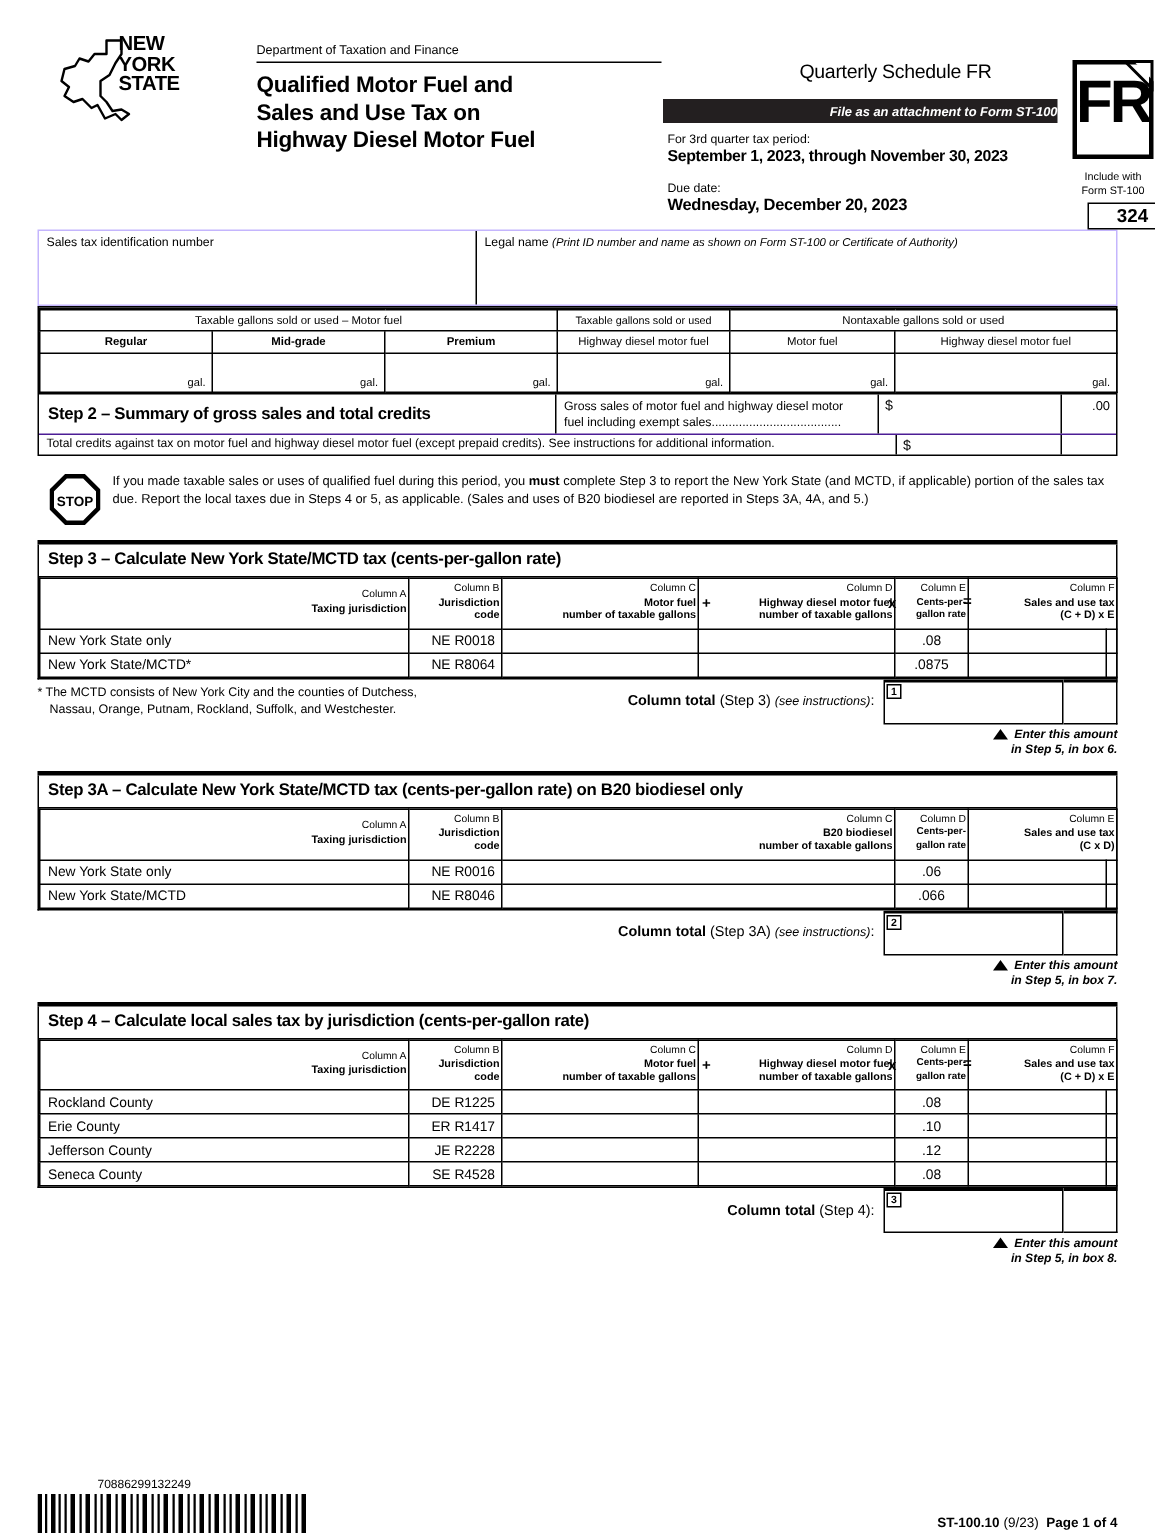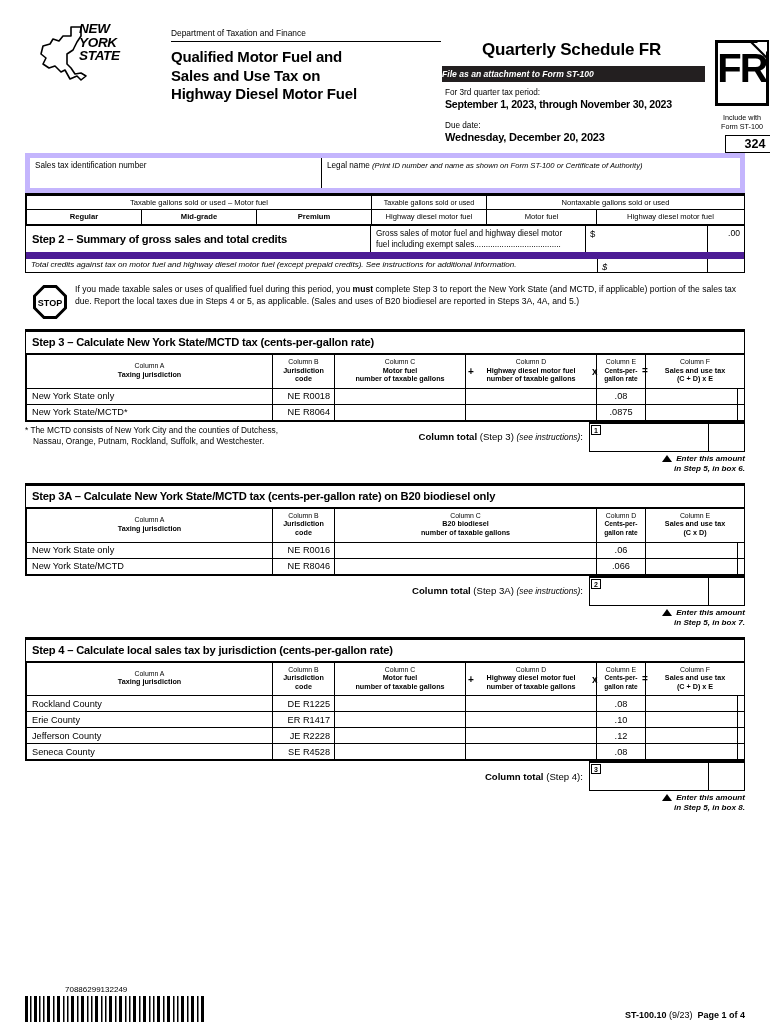--- a/index.html
+++ b/index.html
@@ -11,47 +11,47 @@
     color: #000;
     font-size: 8px;
     overflow: hidden;
   }
   .page { position: relative; width: 770px; height: 1024px; padding: 0 25px; }
 
   
   .header { position: relative; height: 135px; margin-top: 18px; }
   .nys-logo { position:absolute; left:12px; top:6px; width:112px; height:62px; }
   .nys-logo svg { position:absolute; left:0; top:0; }
-  .nys-words { position:absolute; left:54px; top:4px; font-weight:bold; font-size:13.5px; line-height:13.5px; letter-spacing:-0.3px;font-style:italic; }
+  .nys-words { position:absolute; left:54px; top:4px; font-weight:bold; font-size:13.5px; line-height:13.5px; letter-spacing:-0.3px; }
 
   .dept-line { position:absolute; left:146px; top:10px; font-size:8.4px; }
   .dept-rule { position:absolute; left:146px; top:23px; width:270px; height:1px; background:#000; }
   .form-title { position:absolute; left:146px; top:30px; font-size:15px; font-weight:bold; line-height:18.5px; letter-spacing:-0.2px; }
 
-  .sched-title { position:absolute; right:84px; top:22px; font-size:17px; font-weight:bold; letter-spacing:-0.2px;margin-left:32px; }
+  .sched-title { position:absolute; right:84px; top:22px; font-size:13px; font-weight:normal; letter-spacing:-0.2px;margin-left:32px; }
   .attach-bar { position:absolute; left:417px; top:48px; width:263px; height:16px; background:#231f20; color:#fff;
-                font-size:8.6px; font-weight:bold; font-style:italic; text-align:left; line-height:16px; }
+                font-size:8.6px; font-weight:bold; font-style:italic; text-align:right; line-height:16px; }
   .period-label { position:absolute; left:420px; top:70px; font-size:8.2px; }
   .period-value { position:absolute; left:420px; top:80px; font-size:10.6px; font-weight:bold; letter-spacing:-0.25px; }
   .due-label { position:absolute; left:420px; top:103px; font-size:8.2px; }
   .due-value { position:absolute; left:420px; top:113px; font-size:11px; font-weight:bold; letter-spacing:-0.2px; }
 
   .fr-badge { position:absolute; left:690px; top:22px; width:54px; height:66px; }
   .fr-badge .doc { position:absolute; inset:0; border:3px solid #000; background:#fff; }
   .fr-badge .fold { position:absolute; right:-1px; top:-1px; width:0; height:0;
                     border-left:16px solid transparent; border-top:16px solid #fff; }
   .fr-badge .foldline { position:absolute; right:-1px; top:-1px; width:22px; height:22px; }
   .fr-badge .fr { position:absolute; left:0; right:0; top:8px; text-align:center;
                   font-size:40px; font-weight:bold; line-height:40px; font-family:"Liberation Sans", sans-serif; letter-spacing:-2px; }
   .incl { position:absolute; left:682px; top:95px; width:70px; text-align:center; font-size:7.2px; line-height:9px; }
   .num324 { position:absolute; left:700px; top:117px; width:60px; height:18px; border:1.2px solid #000;
             text-align:center; font-size:12.5px; font-weight:bold; line-height:17px; }
 
   
-  .idbox { display:flex; border:5px solid #c4b5fd; height:40px; margin-top:0px; }
+  .idbox { display:flex; border:1px solid #c4b5fd; height:51px; margin-top:0px; }
   .idbox .cell { padding:3px 5px; font-size:8.2px; }
   .idbox .c1 { width:292px; border-right:1px solid #000; }
   .idbox .c2 { flex:1; }
   .idbox i { font-size:7.6px; }
   .seeform { font-size:9px; margin:6px 0 6px 2px; }
   .seeform i { font-style:italic; }
 
   
   .blk { border:1px solid #000; }
   .steptitle { font-size:11.2px; font-weight:bold; padding:4px 6px 5px 6px; letter-spacing:-0.2px; }
@@ -66,34 +66,34 @@
   .s1 .grp { padding:2px 0 2px 0; }
   .s1 .sub { padding:2px 0 3px 0; font-weight:bold; }
   .s1 .entry { height:26px; text-align:right; padding-right:4px; vertical-align:bottom; padding-bottom:2px; font-size:7.4px; }
 
   
   .s2wrap { display:flex; border-top:1px solid #000; }
   .s2left { width:345px; border-right:1px solid #000; display:flex; align-items:center; }
   .s2desc { width:215px; border-right:1px solid #000; padding:3px 4px 2px 5px; font-size:8.2px; line-height:10.5px; }
   .s2dollar { flex:1; border-right:1px solid #000; padding:2px 0 0 4px; font-size:9.5px; position:relative; }
   .s2cents { width:36px; text-align:right; padding:2px 4px 0 0; font-size:8.6px; }
-  .rowB { display:flex; border-top:7px solid #4c1d95;font-style:italic; }
+  .rowB { display:flex; border-top:1px solid #4c1d95; }
   .rowBtext { flex:1; border-right:1px solid #000; display:flex; align-items:flex-end; padding:0 4px 3px 5px; font-size:8.1px; }
   .rowBdollar { width:110px; border-right:1px solid #000; padding:2px 0 0 4px; font-size:9.5px; }
   .rowBend { width:36px; }
 
   
   .stopwrap { display:flex; align-items:flex-start; margin:10px 0 10px 0; }
   .stopsign { width:34px; height:34px; flex:0 0 34px; margin:2px 8px 0 8px; position:relative; }
   .stoptext { font-size:8.6px; line-height:11.6px; padding-top:1px; }
   .stoptext b { font-weight:bold; }
 
   
   .ctbl td { font-size:7.3px; padding:2px 2px; text-align:center; line-height:8.6px; }
-  .ctbl td.colh { vertical-align:middle; padding:3px 1px 4px 1px; }
+  .ctbl td.colh { vertical-align:middle; padding:3px 1px 4px 1px;text-align:right; }
   .ctbl td.jur { text-align:left; padding-left:5px; font-size:9.2px; height:16px; vertical-align:middle; }
   .ctbl td.code { text-align:right; padding-right:4px; font-size:9.2px; vertical-align:middle; }
   .ctbl td.rate { text-align:center; font-size:9.2px; vertical-align:middle; }
   .ctbl td.blank { }
   .colname { font-size:6.9px; }
   .colbold { font-weight:bold; font-size:7.2px; }
   .opsym { font-weight:bold; font-size:10px; }
 
   .totrow { display:flex; align-items:stretch; }
   .totnote { flex:1; font-size:8.3px; line-height:11px; padding-top:3px; }
@@ -191,20 +191,28 @@
         <td rowspan="1" class="grp" style="font-size:7.2px">Taxable gallons sold or used</td>
         <td colspan="2" class="grp">Nontaxable gallons sold or used</td>
       </tr>
       <tr>
         <td class="sub">Regular</td>
         <td class="sub">Mid-grade</td>
         <td class="sub">Premium</td>
         <td style="border-top:0">Highway diesel motor fuel</td>
         <td>Motor fuel</td>
         <td>Highway diesel motor fuel</td>
+      </tr>
+      <tr>
+        <td class="entry">gal.</td>
+        <td class="entry">gal.</td>
+        <td class="entry">gal.</td>
+        <td class="entry">gal.</td>
+        <td class="entry">gal.</td>
+        <td class="entry">gal.</td>
       </tr>
     </tbody>
       </table>
 
     <div class="s2wrap">
       <div class="s2left">
         <div class="steptitle">Step 2 – Summary of gross sales and total credits</div>
       </div>
       <div class="s2desc">
         <div>Gross sales of motor fuel and highway diesel motor</div>

